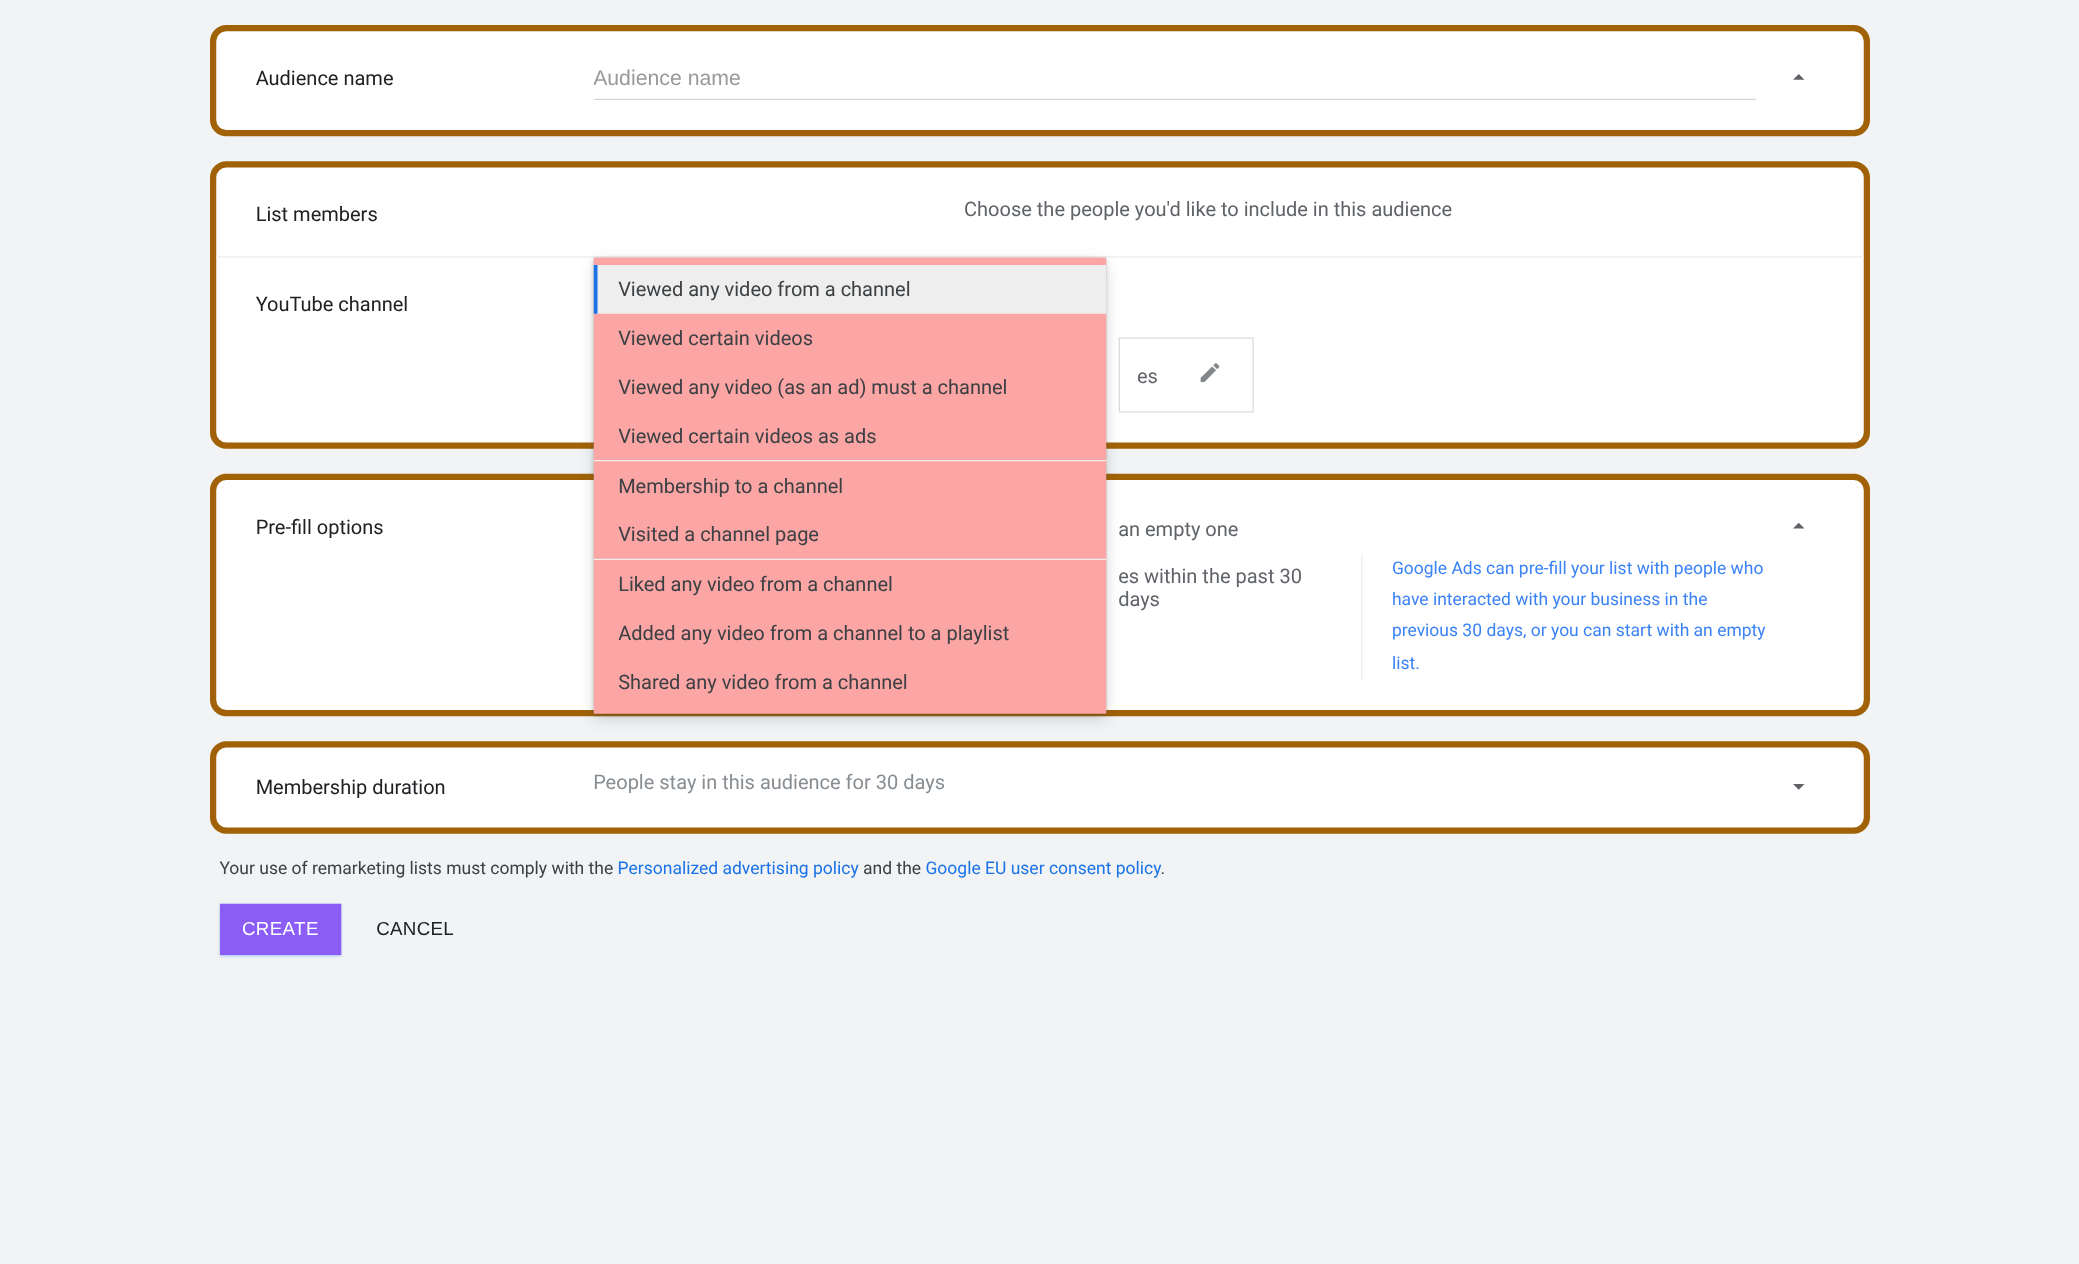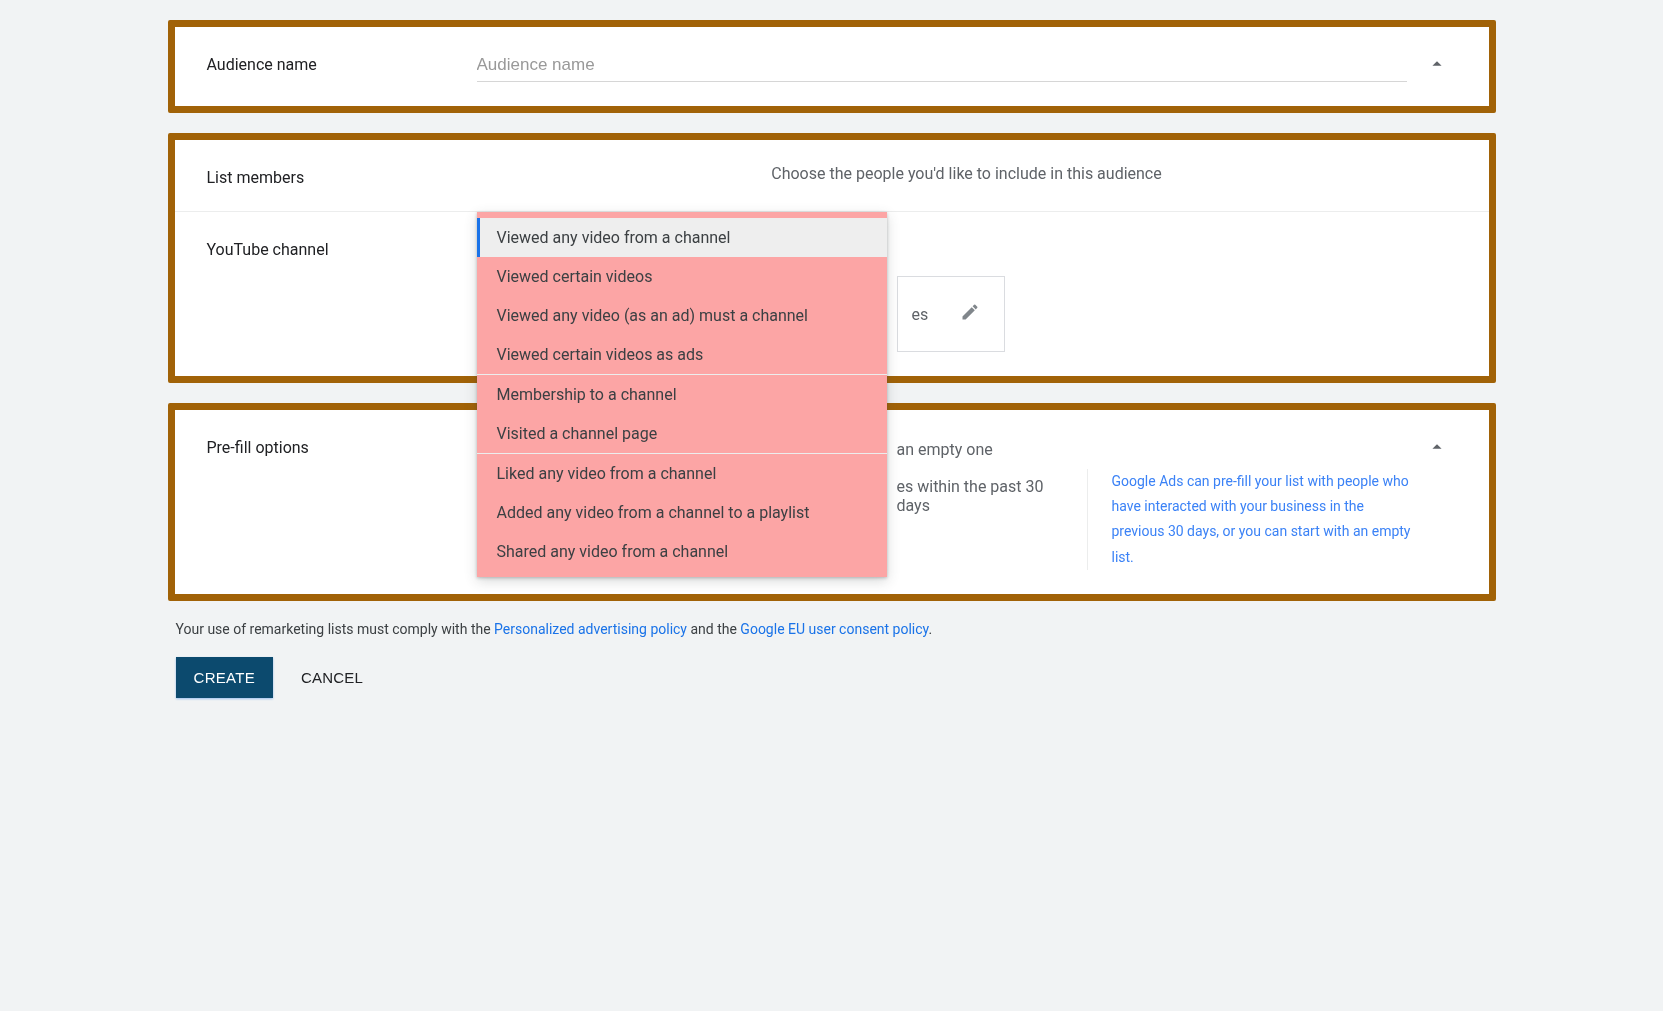--- a/index.html
+++ b/index.html
@@ -7,22 +7,22 @@
     margin: 0;
     background: #f1f3f4;
     font-family: "Roboto", "Arial", sans-serif;
     font-size: 15px;
     color: #202124;
     padding: 20px 0 40px;
   }
   .container { width: 1328px; margin: 0 auto; }
   .card {
     background: #fff;
-    border: 7px solid #a16207;
-    border-radius: 2px;
+    border: 5px solid #a16207;
+    border-radius: 13px;
     margin-bottom: 20px;
     position: relative;
   }
   .card-row {
     display: flex;
     padding: 24px 32px;
     align-items: flex-start;
   }
   .card .card-row + .card-row { border-top: 1px solid #eceded; }
   .label-col {
@@ -80,41 +80,41 @@
   .menu-item.selected {
     background: #eeeeee;
     border-left: 3px solid #1a73e8;
     padding-left: 17px;
   }
   
   .chip {
     border: 1px solid #dadce0;
     display: inline-flex;
     align-items: center;
-    height: 76px;
+    height: 60px;
     padding: 0 40px 0 28px;
     font-size: 16px;
     color: #5f6368;
     position: relative;
   }
   .chip .edit-icon {
     position: absolute; right: 24px; top: 50%; transform: translateY(-50%);
     color: #9aa0a6;
   }
   .radio-line {
     display: flex; align-items: center;
     font-size: 16px; color: #5f6368;
     margin: 6px 0 18px;
   }
   .summary { color:#888d92; font-size:16px; }
   .footnote { font-size:14px; color:#3c4043; margin: 6px 0 20px 8px; }
   .footnote a, .link { color:#1a73e8; text-decoration:none; }
   .actions { display:flex; gap:22px; align-items:center; margin-left:8px; }
   .btn-primary {
-    background:#0c4a6e; color:#fff; border:none;
+    background:#8b5cf6; color:#fff; border:none;
     font-size:15px; font-weight:500; letter-spacing:.3px;
     padding: 12px 18px; cursor:pointer;
     box-shadow: 0 1px 2px rgba(26,115,232,.4);
   }
   .btn-flat {
     background:transparent; border:none; color:#202124;
     font-size:15px; font-weight:500; letter-spacing:.2px;
     cursor:pointer;
   }
   svg.chevron { width:22px; height:22px; fill:#5f6368; }
@@ -199,20 +199,35 @@
       <div class="chevron-col">
         <span>
           <svg class="chevron" viewBox="0 0 24 24">
               <path d="M7 14l5-5 5 5z"></path>
             </svg>
         </span>
       </div>
     </div>
   </div>
 
+  <div class="card">
+    <div class="card-row" style="padding-top:18px; padding-bottom:18px;">
+      <div class="label-col">Membership duration</div>
+      <div class="content-col">
+        <span class="summary">People stay in this audience for 30 days</span>
+      </div>
+      <div class="chevron-col">
+        <span>
+          <svg class="chevron" viewBox="0 0 24 24">
+              <path d="M7 10l5 5 5-5z"></path>
+            </svg>
+        </span>
+      </div>
+    </div>
+  </div>
 
   <div class="footnote">
     <span>Your use of remarketing lists must comply with the </span><a href="#" class="link">Personalized advertising policy</a><span> and the </span><a href="#" class="link">Google EU user consent policy</a><span>.</span>
   </div>
 
   <div class="actions">
     <button class="btn-primary">CREATE</button>
     <button class="btn-flat">CANCEL</button>
   </div>
 

